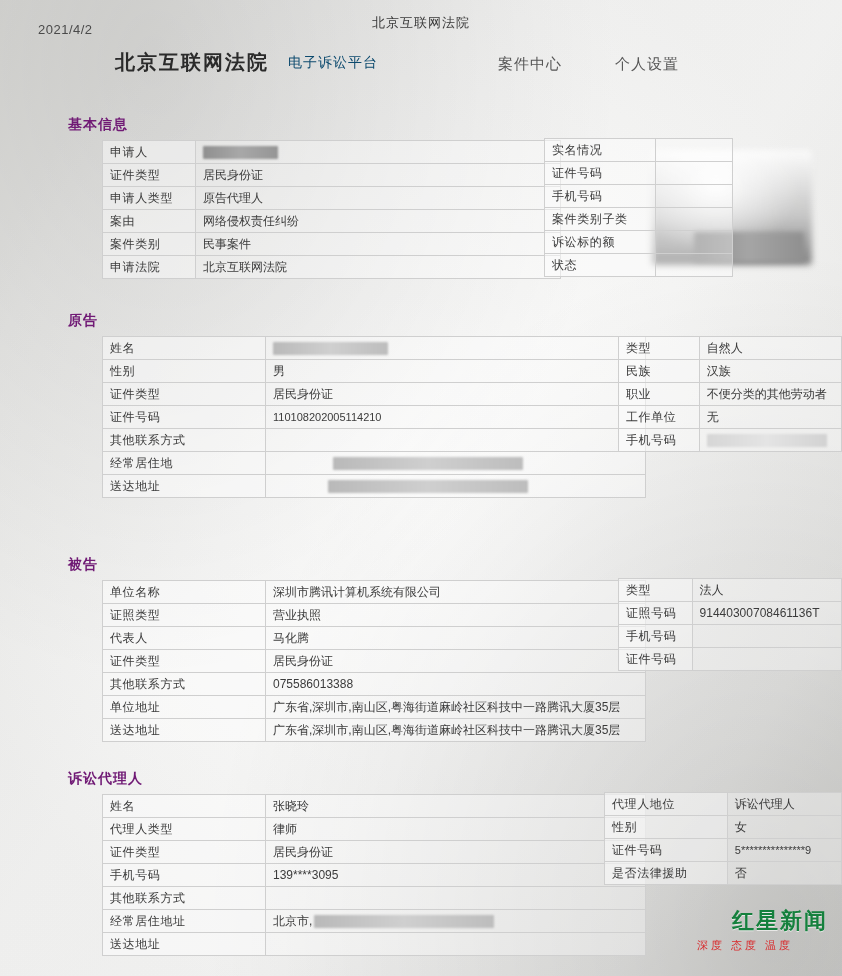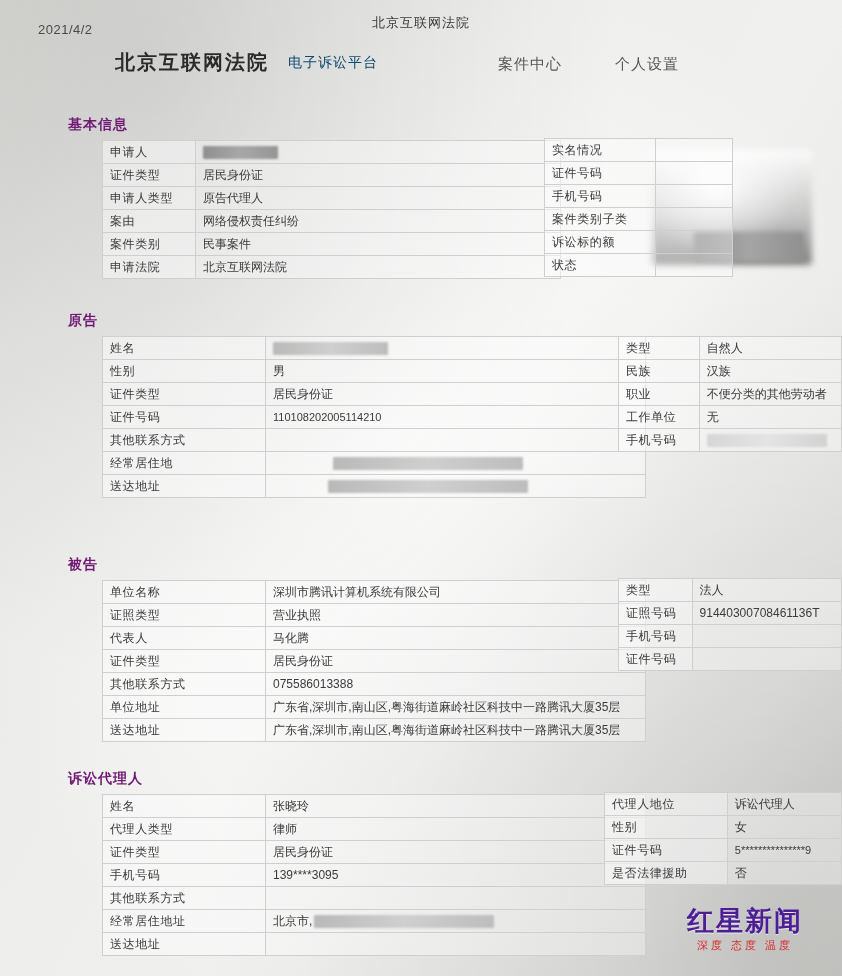--- a/index.html
+++ b/index.html
@@ -105,24 +105,25 @@
     filter:blur(2.5px);
     border-radius:2px;
   }
 
   
   .logo{
     position:absolute;right:14px;bottom:14px;width:166px;height:56px;
     text-align:center;
   }
   .logo-main{
-    font-size:27px;font-weight:bold;color:#4c1d95;letter-spacing:2px;
+    font-size:22px;font-weight:bold;color:#15803d;letter-spacing:2px;
     font-family:"DejaVu Sans","Liberation Sans",sans-serif;
     line-height:30px;
     text-shadow:0 1px 0 rgba(255,255,255,.6);
+    text-align:right;
   }
   .logo-sub{
     font-size:11px;color:#d9292b;letter-spacing:3px;margin-top:2px;
   }
 </style>
 </head>
 <body>
 
 <div class="sheet"></div>
 

